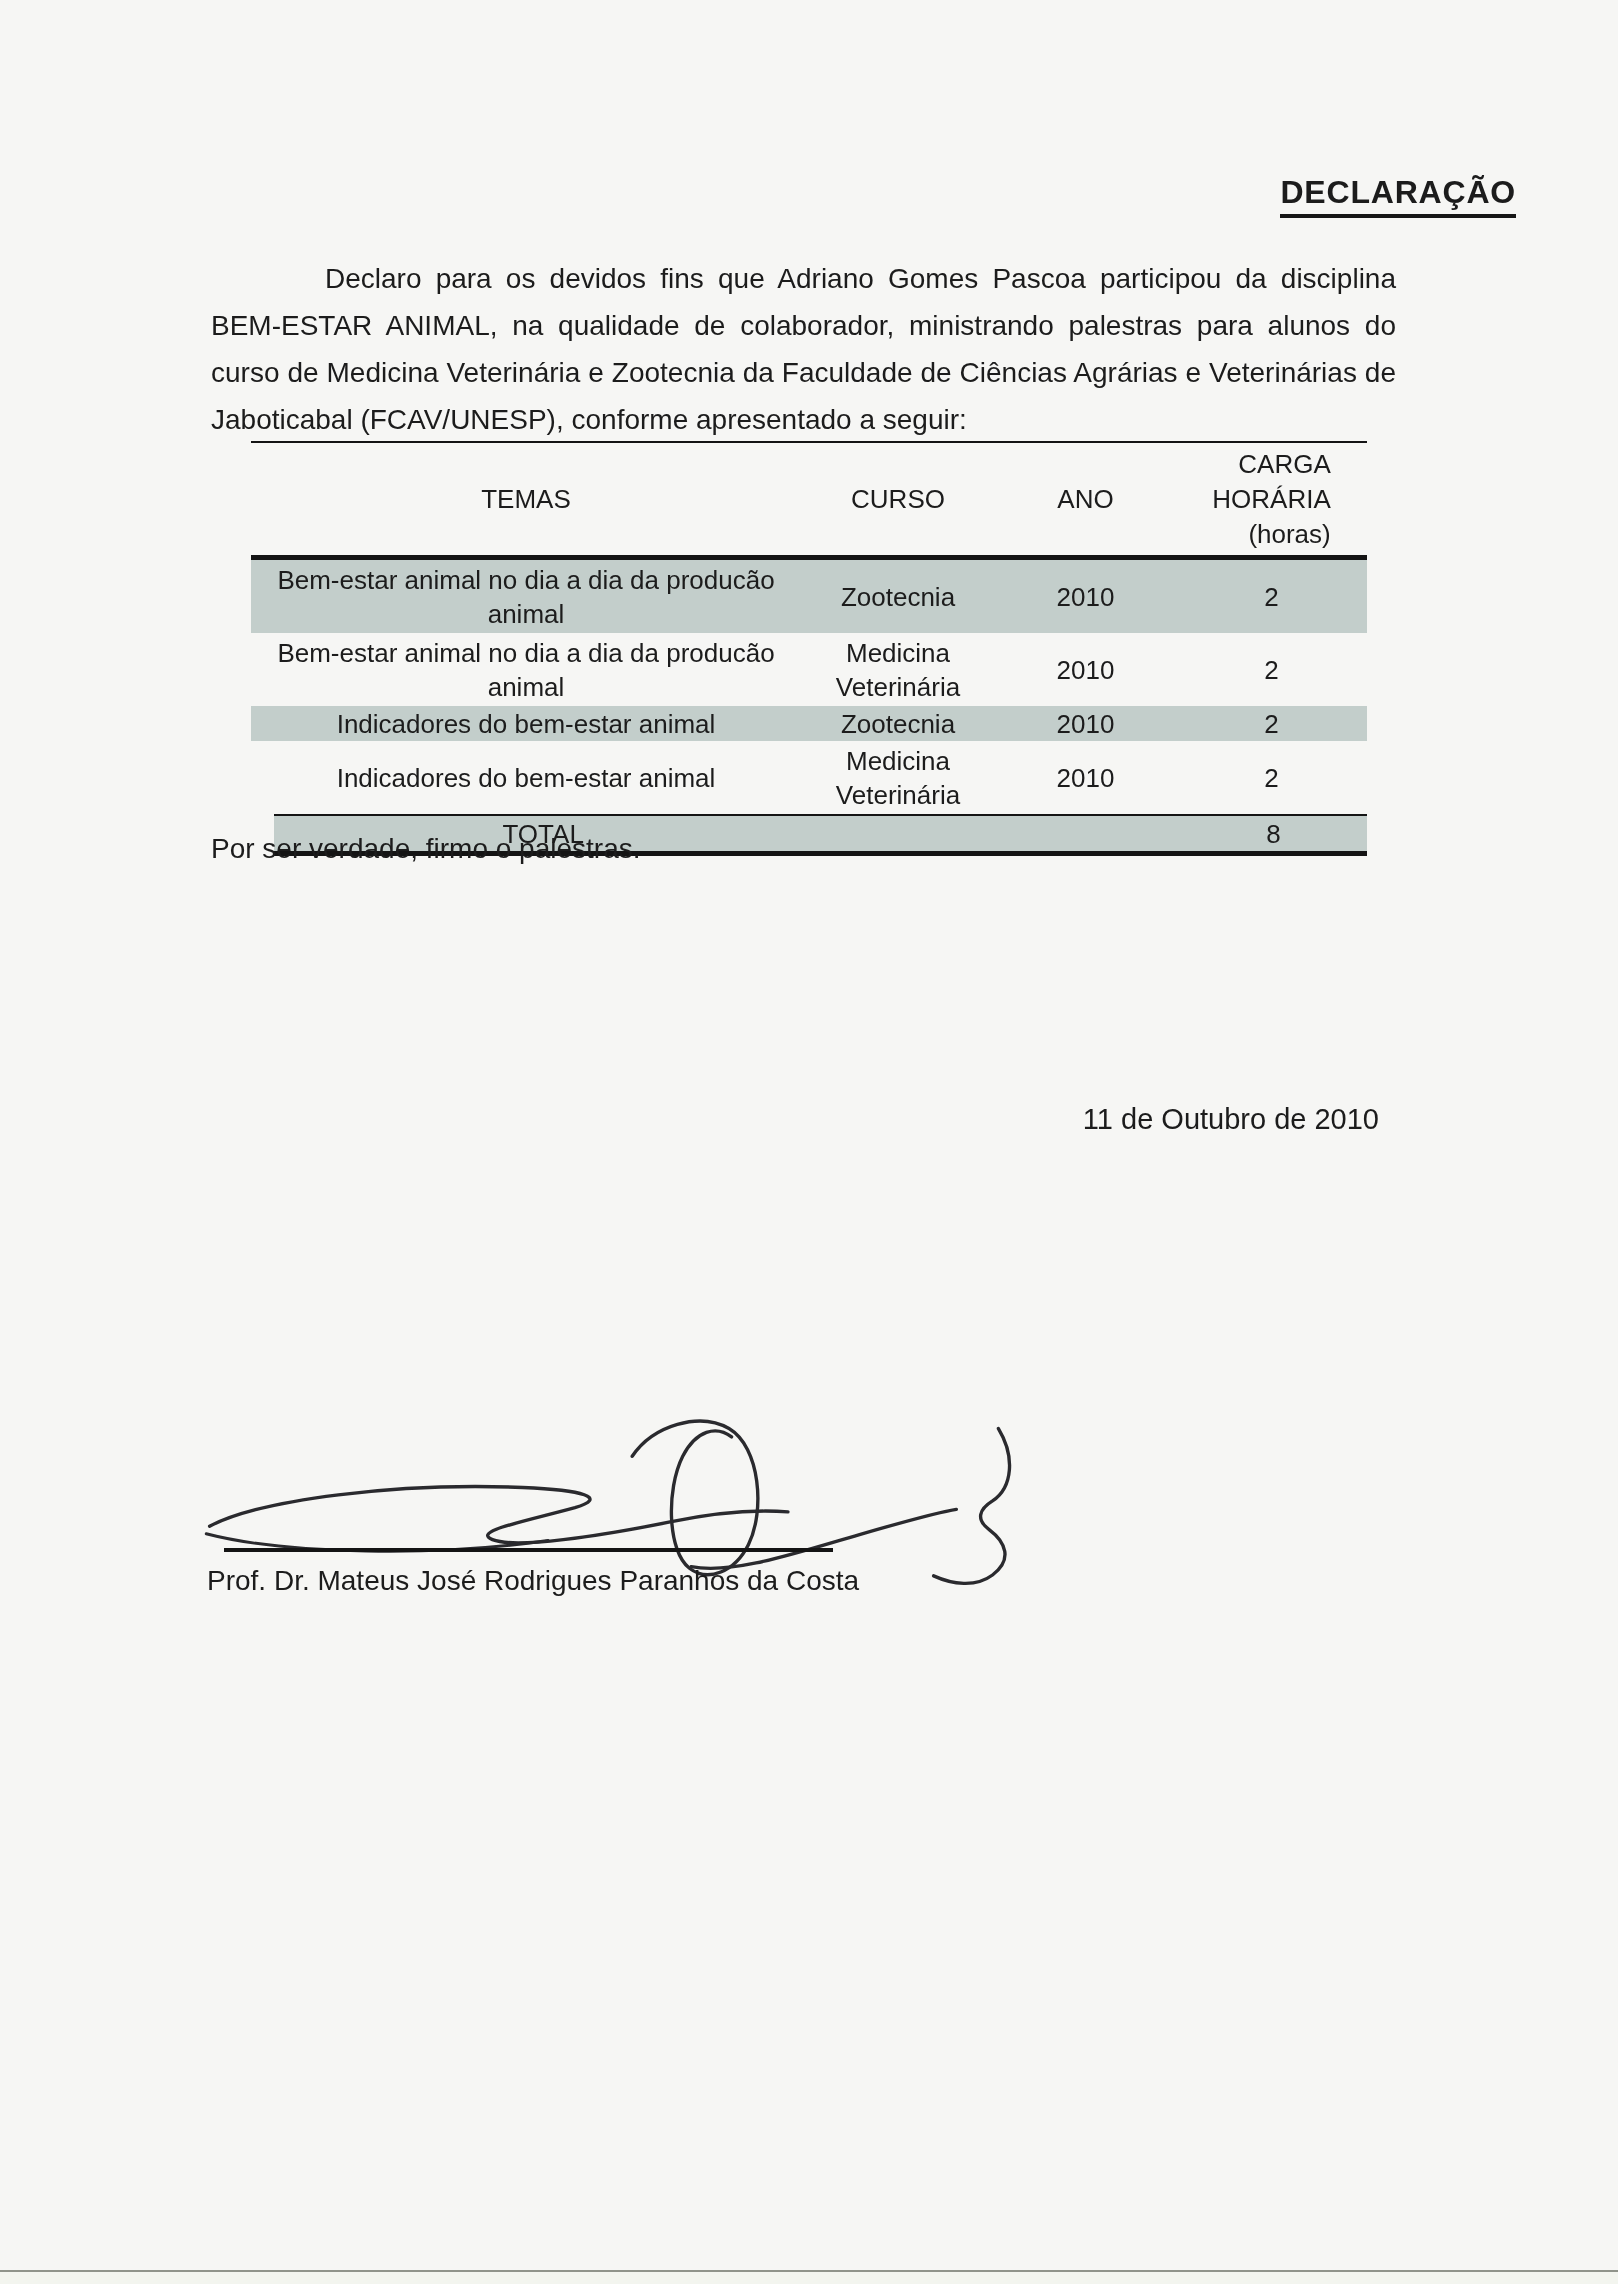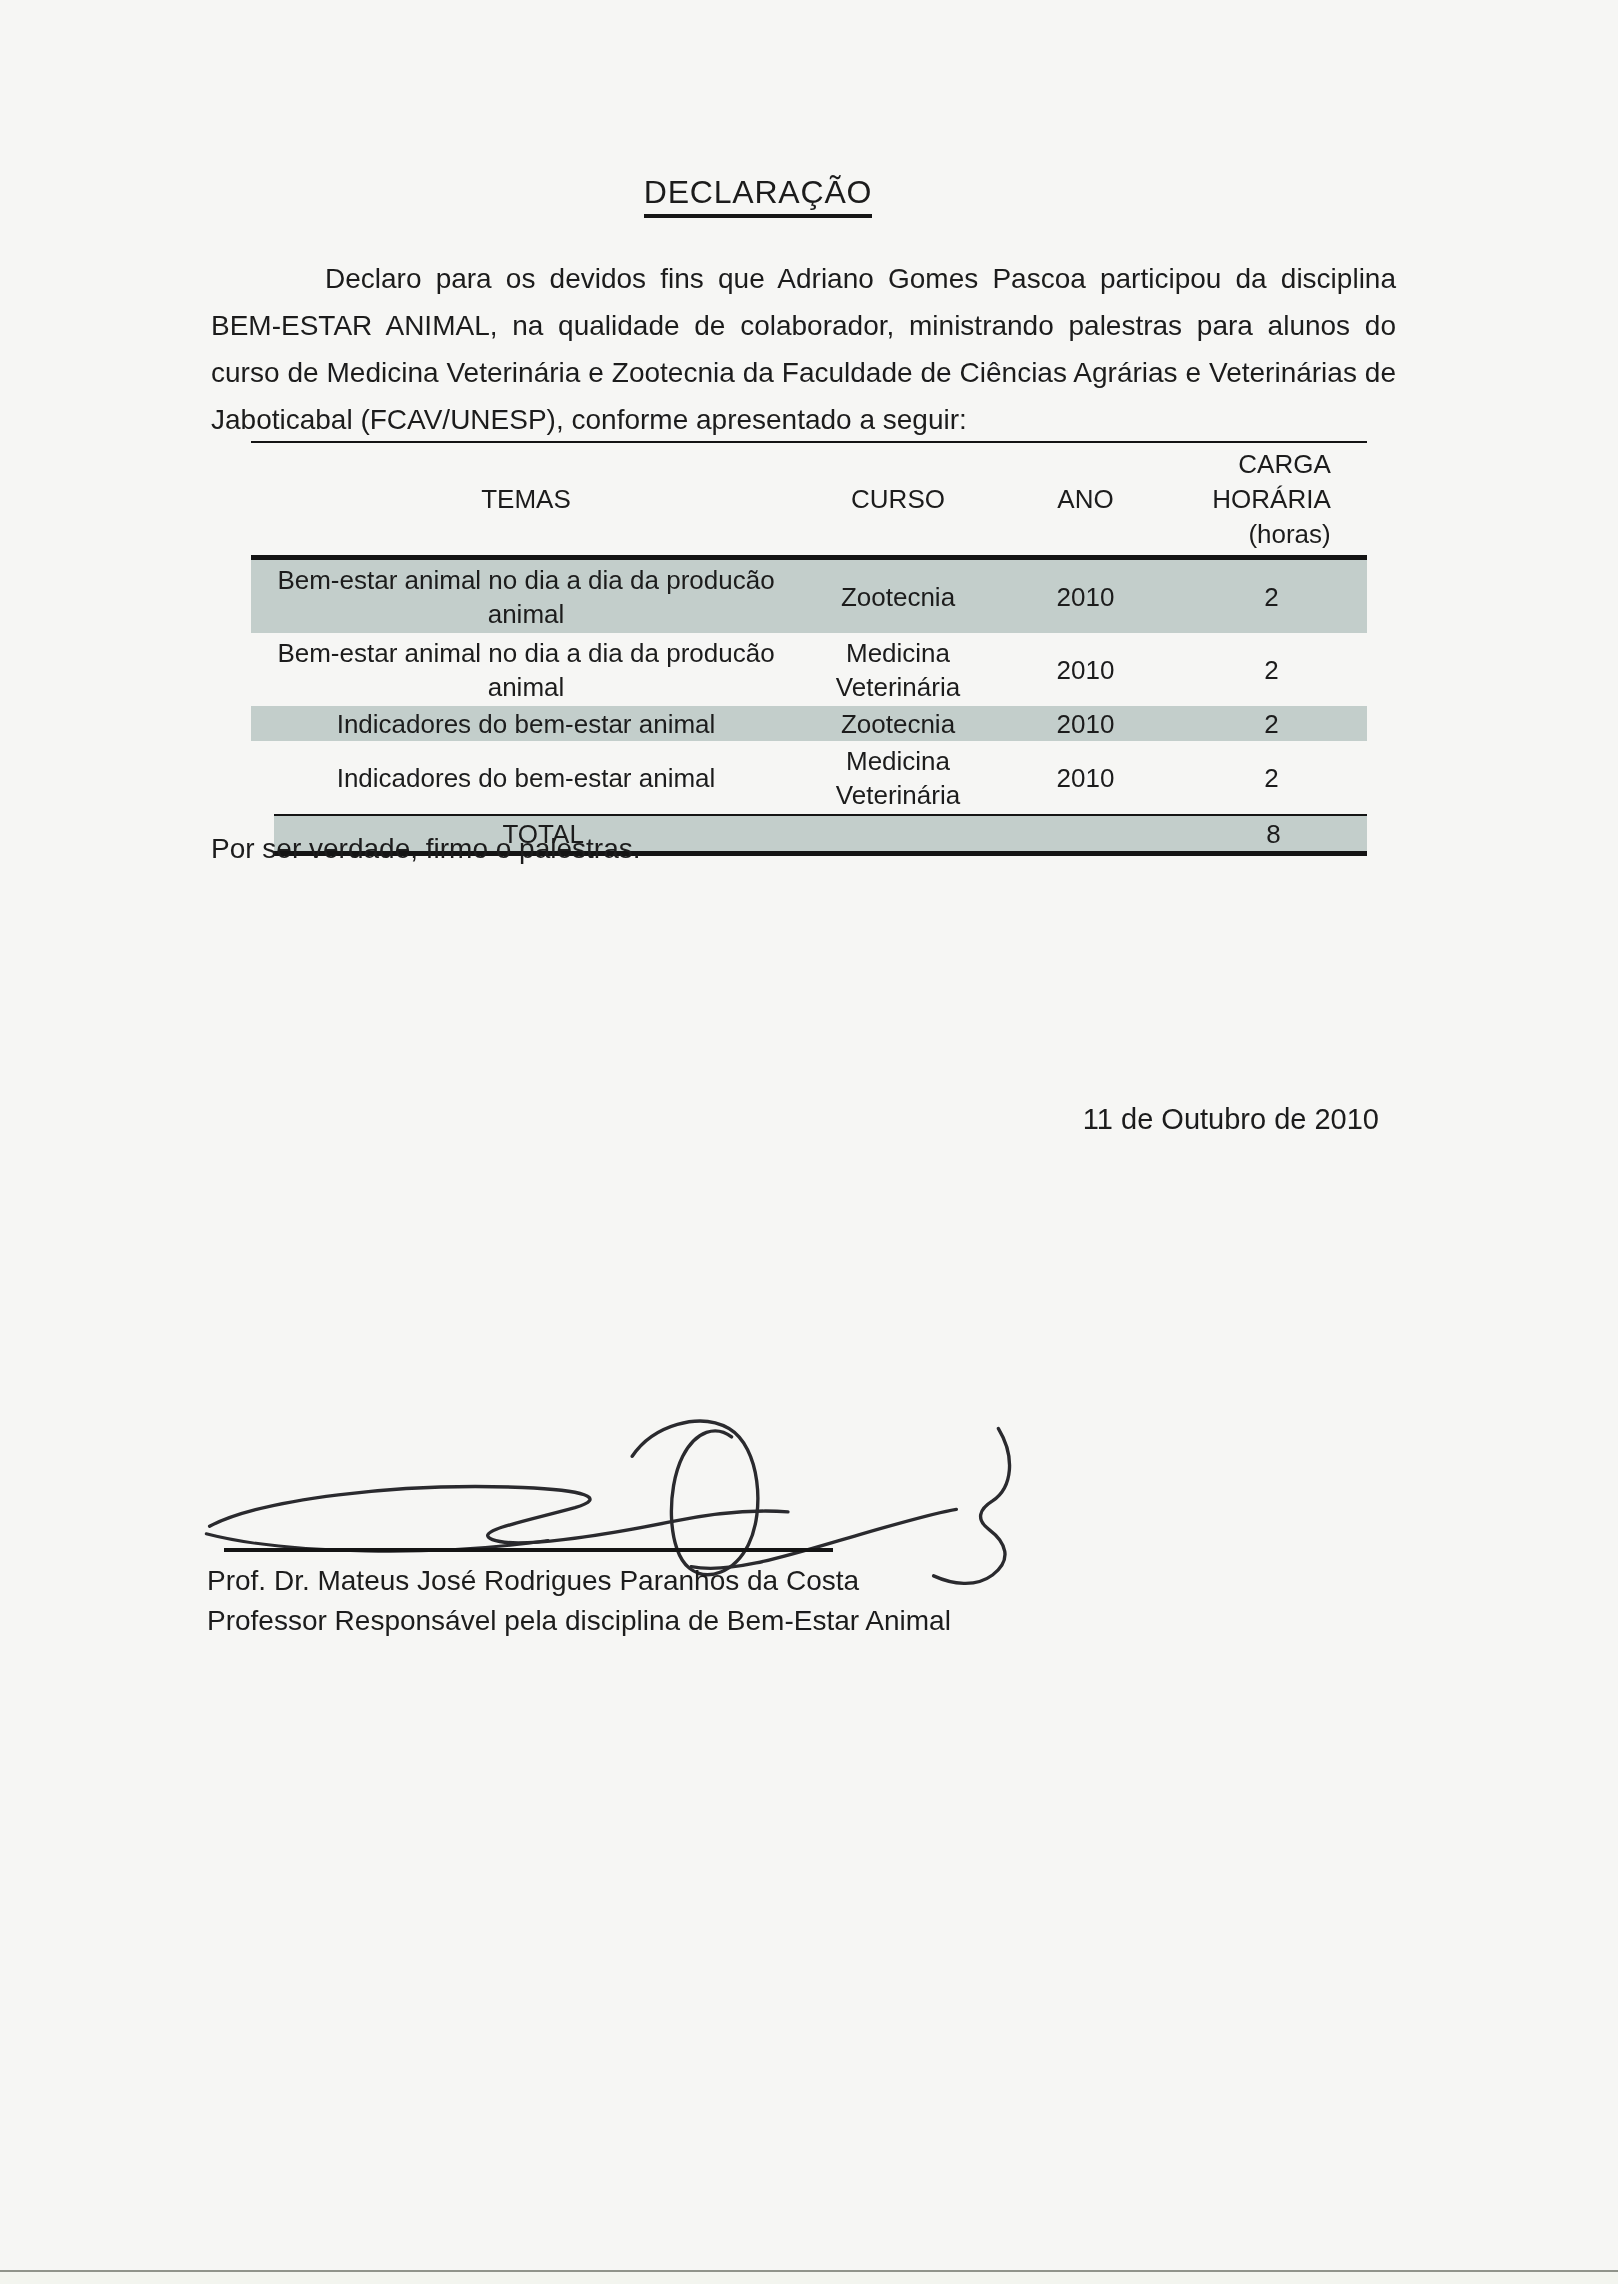--- a/index.html
+++ b/index.html
@@ -18,22 +18,22 @@
   .page-bottom-edge{
     position:absolute;left:0;top:2270px;width:1619px;height:2.5px;
     background:#90948b;
   }
   .scan-strip{
     position:absolute;left:0;top:2272px;width:1619px;height:11.8px;
     background:#f3f5ef;
   }
   .doc-title{
     position:absolute;left:0;top:174px;width:1516px;
-    text-align:center;
-    font-size:32px;font-weight:normal;letter-spacing:0.8px;
+    text-align:right;
+    font-size:32px;font-weight:bold;letter-spacing:0.8px;
   }
   .doc-title span{
     display:inline-block;
     border-bottom:4.2px solid #161616;
     padding-bottom:2.5px;
   }
   .intro-paragraph{
     position:absolute;left:211px;top:255px;width:1185px;
     font-size:28px;line-height:47px;
     text-align:justify;
@@ -151,20 +151,19 @@
     <path d="M14,147 C110,172 290,174 420,155" stroke="#2a2a2e" stroke-width="3.5" stroke-linecap="round"></path>
     <path d="M520,55 C545,18 600,2 635,22 C672,44 678,120 658,160 C642,192 610,205 588,188 C562,168 560,95 580,55 C596,24 620,18 638,32" stroke="#2a2a2e" stroke-width="4" stroke-linecap="round"></path>
     <path d="M590,186 C640,196 720,168 790,148 C845,132 880,122 905,118" stroke="#2a2a2e" stroke-width="4" stroke-linecap="round"></path>
     <path d="M955,22 C975,55 972,92 948,108 C932,118 928,130 944,142 C964,157 972,178 948,196 C928,211 900,207 878,197" stroke="#2a2a2e" stroke-width="4" stroke-linecap="round"></path>
   </svg>
 
   <div class="signature-rule"></div>
 
   <div class="signature-block">
     <div>Prof. Dr. Mateus José Rodrigues Paranhos da Costa</div>
-    <div>Professor Responsável pela disciplina de Bem-Estar Animal</div>
   </div>
 
 </div>
 
 <div class="page-bottom-edge"></div>
 <div class="scan-strip"></div>
 
 
 </body></html>

